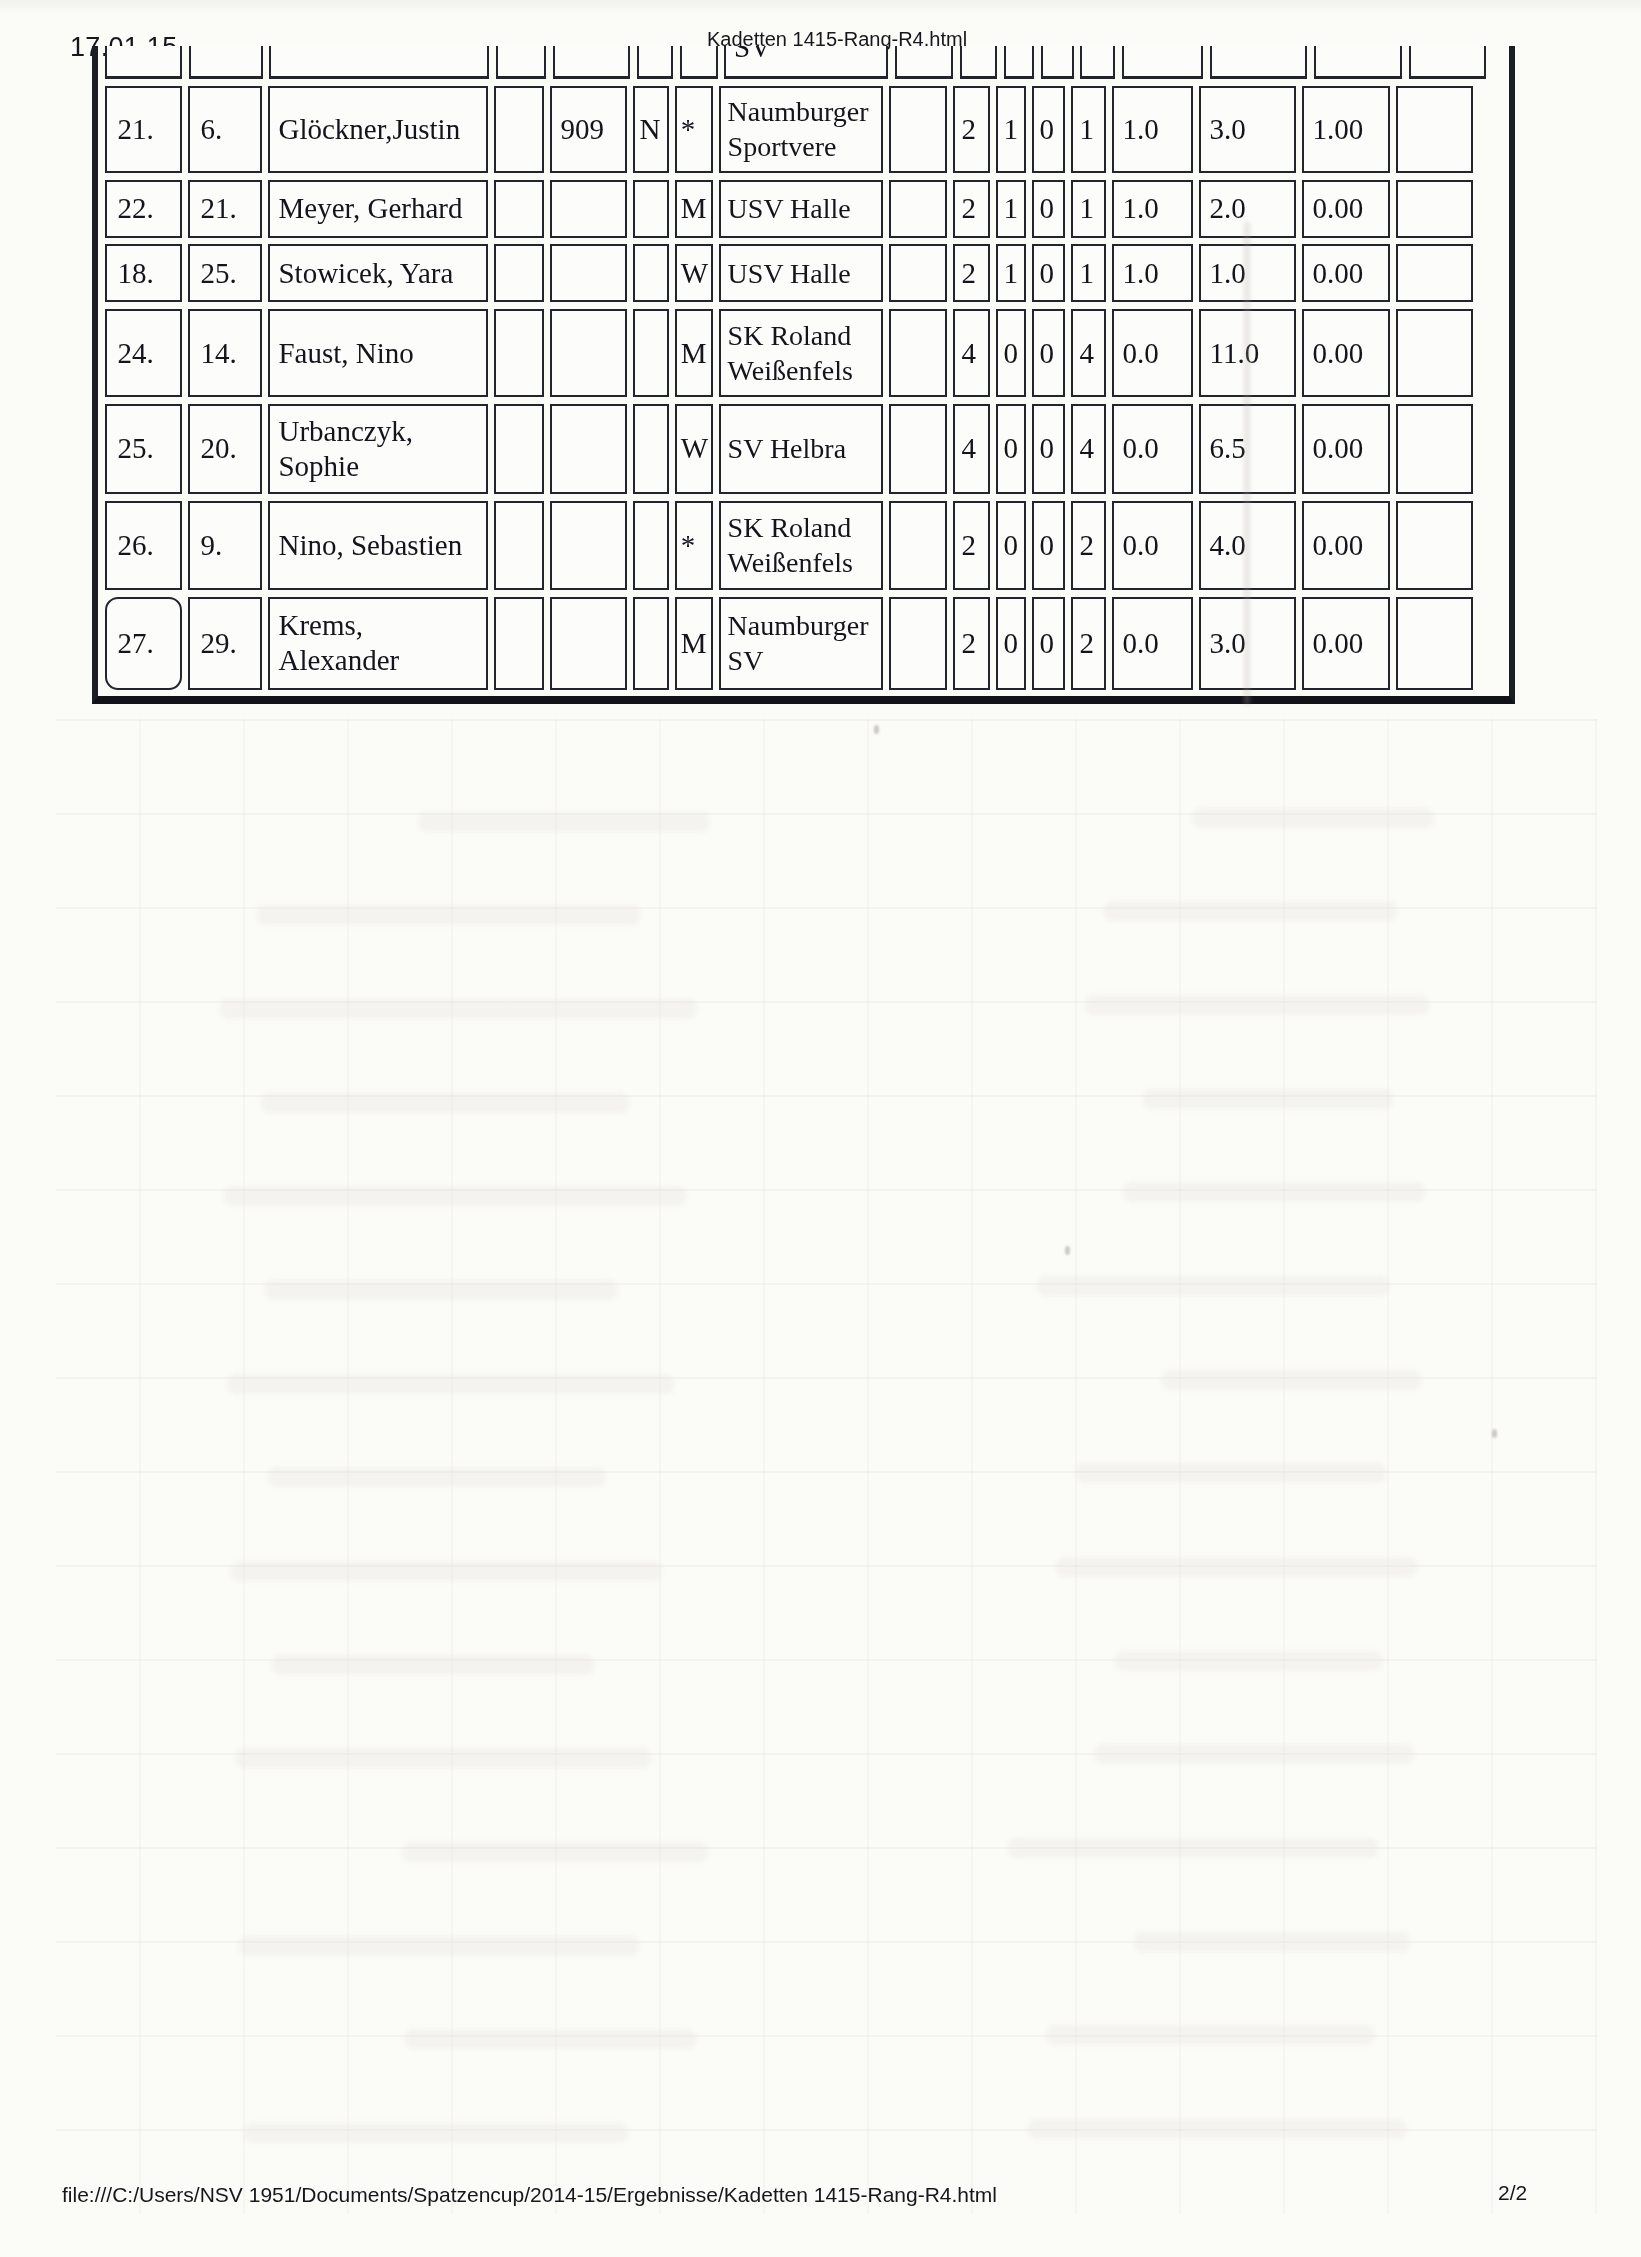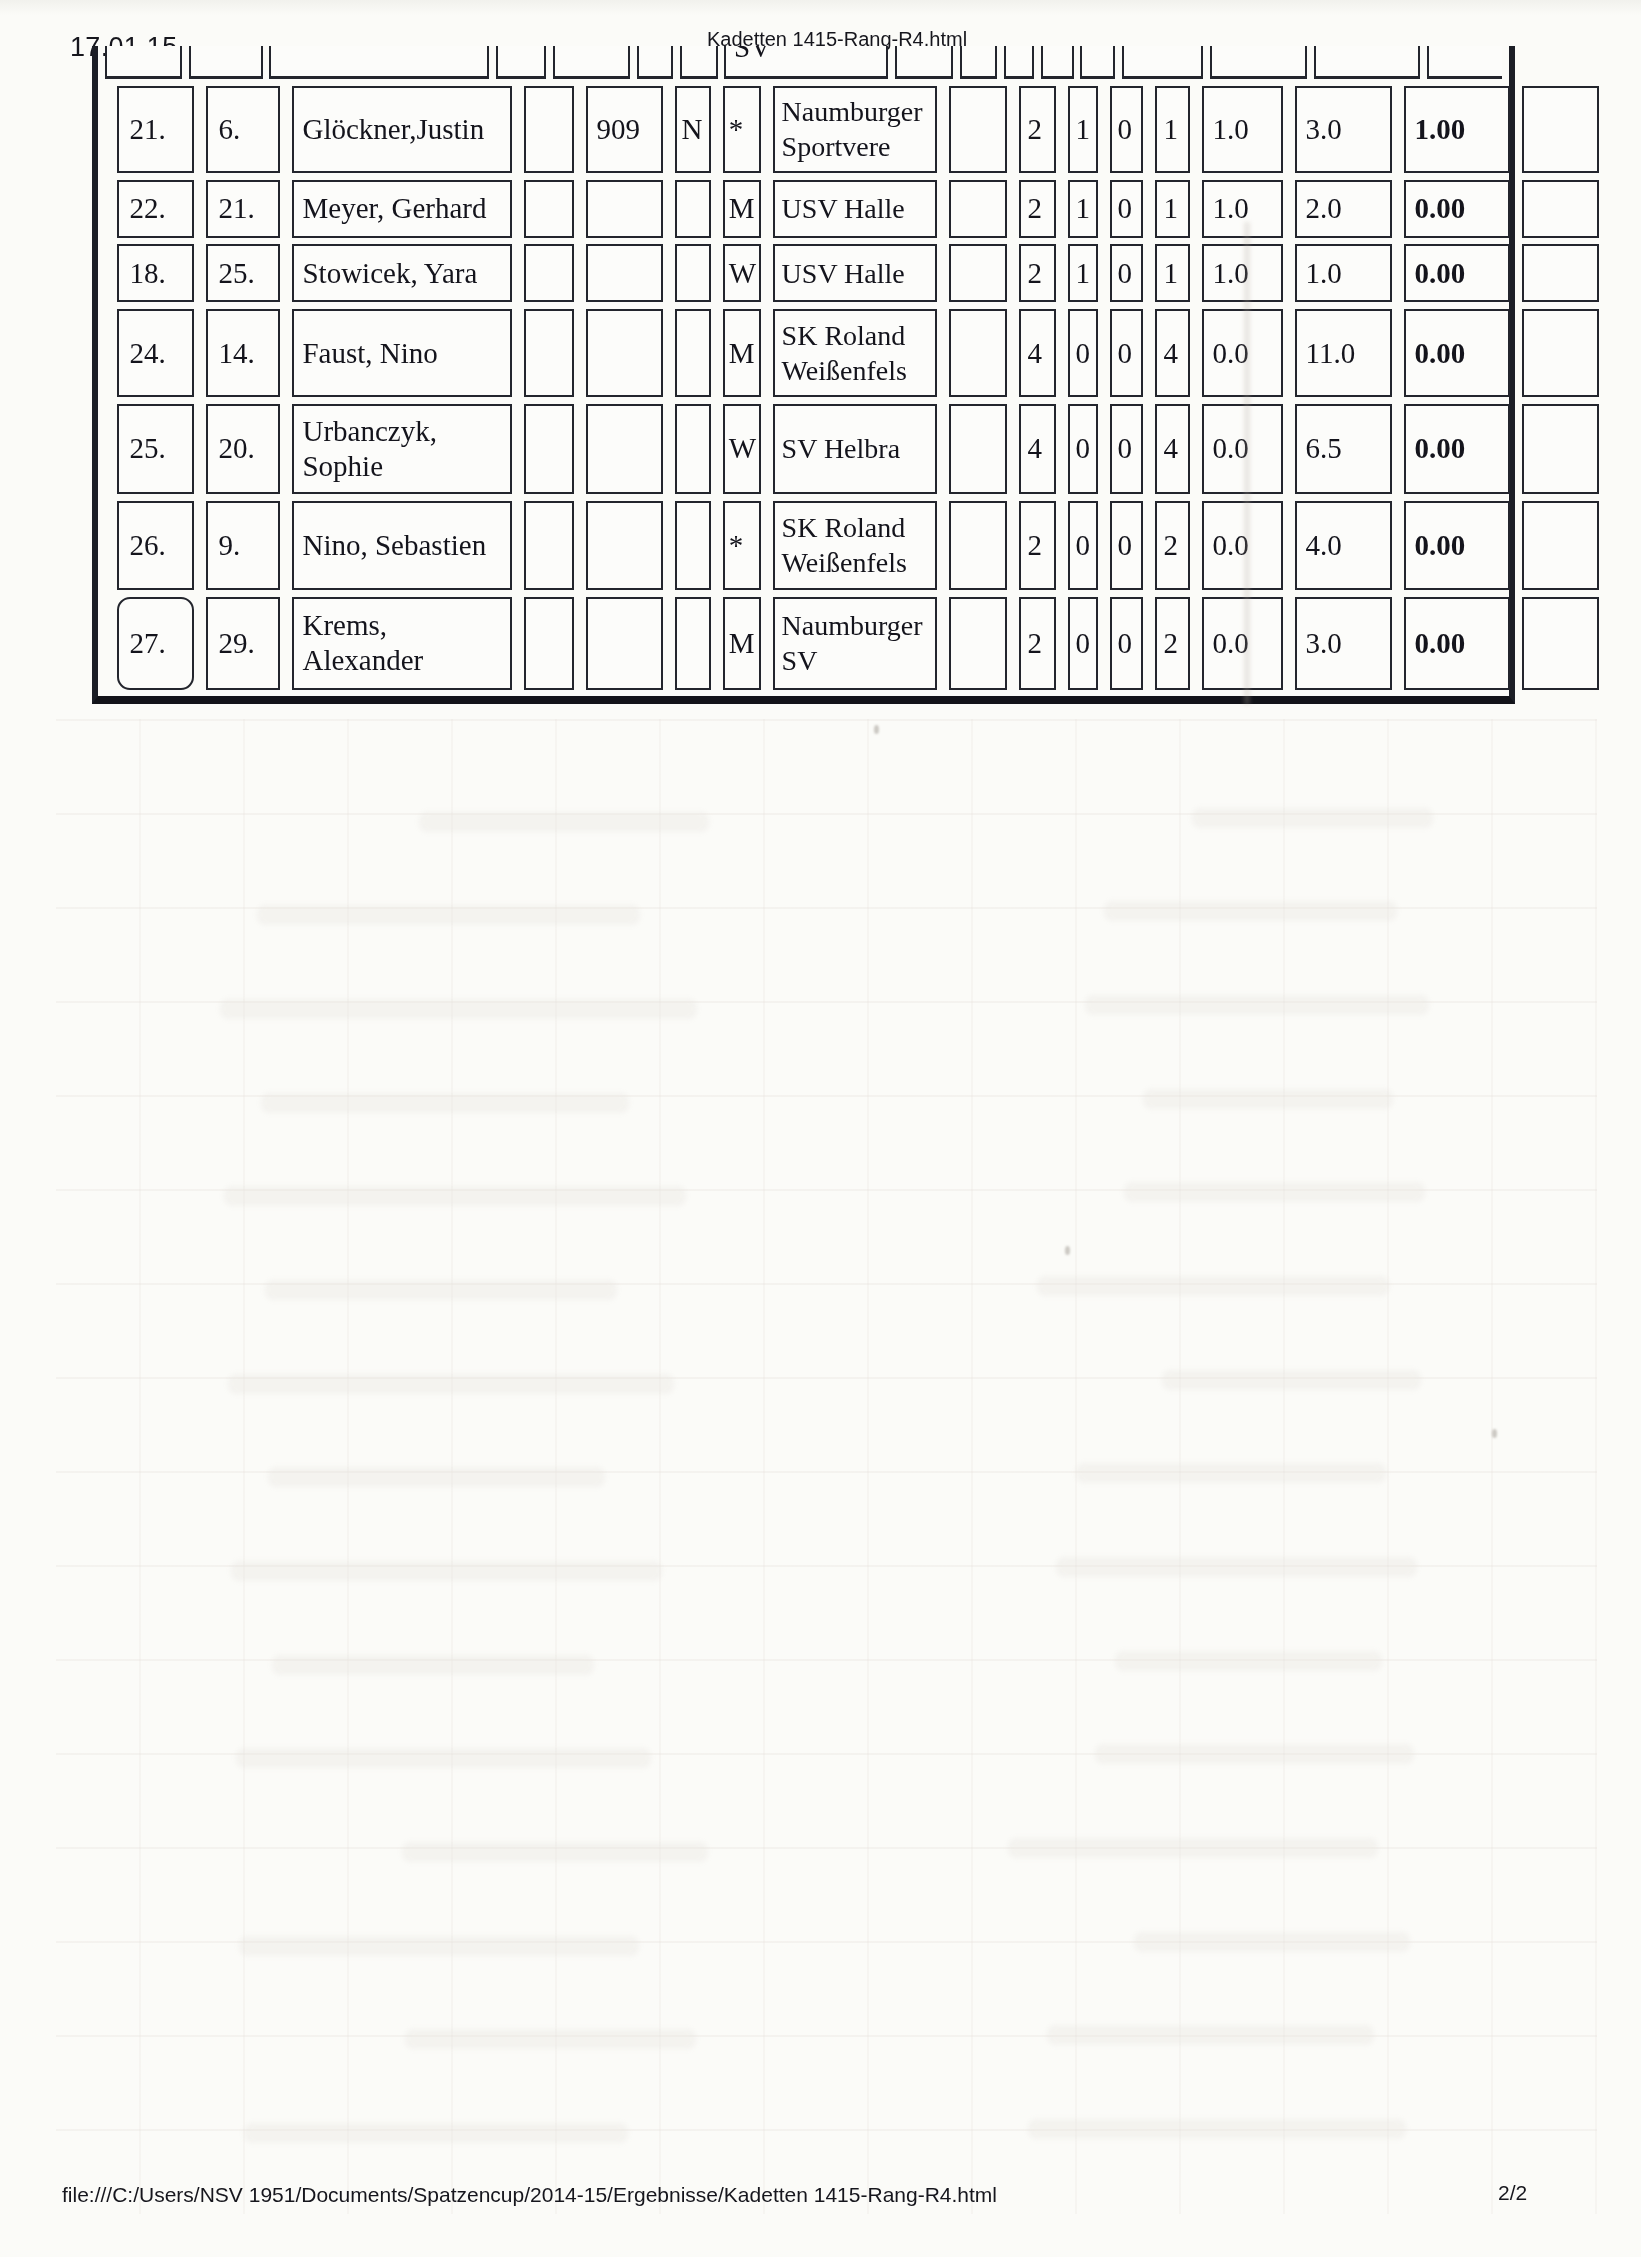--- a/index.html
+++ b/index.html
@@ -18,33 +18,33 @@
                padding-left:33px; box-sizing:border-box; font-size:20px; }
   .ftr-path { position:absolute; left:62px; top:2183px; font-size:21px; }
   .ftr-page { position:absolute; left:1498px; top:2181px; font-size:21px; }
 
   
   .results-table {
     position:absolute; left:92px; top:46px; width:1423px; box-sizing:border-box;
     border-left:6.8px solid #1c1e26; border-right:6.8px solid #1c1e26;
     border-bottom:8.7px solid #121319; padding:0 6.8px;
   }
-  .trow { display:flex; gap:12px; margin-bottom:6.8px;margin-left:12px; }
+  .trow { display:flex; gap:6px; margin-bottom:6.8px; }
   .cell {
     flex:none; box-sizing:border-box; border:2.9px solid #23252d; background:#fcfcfa;
     display:flex; align-items:center; padding-left:8.7px; overflow:hidden;
     font-family:"Liberation Serif", serif; font-size:29px; line-height:35px;
     white-space:normal; color:#14141c;
   }
   .c0{width:77px; padding-left:10.6px;} .c1{width:74px; padding-left:10.6px;}
   .c2{width:220px;} .c3{width:50px;} .c4{width:77px;} .c5{width:36px; padding-left:4.8px;}
   .c6{width:38px; padding-left:3.9px;} .c7{width:164px; font-size:28px; padding-left:6.8px;}
   .c8{width:58px;} .c9{width:37px; padding-left:6.8px;} .c10{width:30px; padding-left:5.8px;}
   .c11{width:33px; padding-left:5.8px;} .c12{width:35px; padding-left:6.8px;}
-  .c13{width:81px;} .c14{width:97px;} .c15{width:106px;font-weight:bold;} .c16{width:77px;}
+  .c13{width:81px;} .c14{width:97px;} .c15{width:88px;} .c16{width:77px;}
 
   
   .partial { position:relative; height:33px; overflow:hidden; margin-bottom:6.8px; }
   .partial-inner { position:absolute; bottom:0; left:0; display:flex; gap:6.8px; height:75px; width:100%; }
   .partial .cell { height:100%; border-bottom-width:3.9px; align-items:flex-start; position:relative; }
   .carryover { position:absolute; top:24px; left:7.7px; font-family:"Liberation Serif",serif; font-size:29px; }
 
   
   .ghost {
     position:absolute; left:56px; top:719px; width:1541px; height:1495px;

